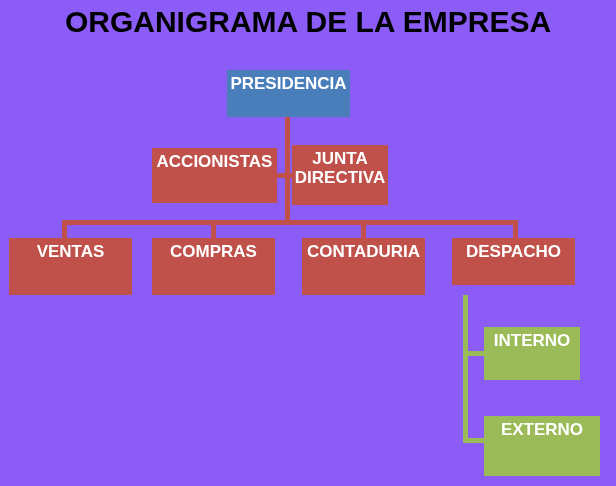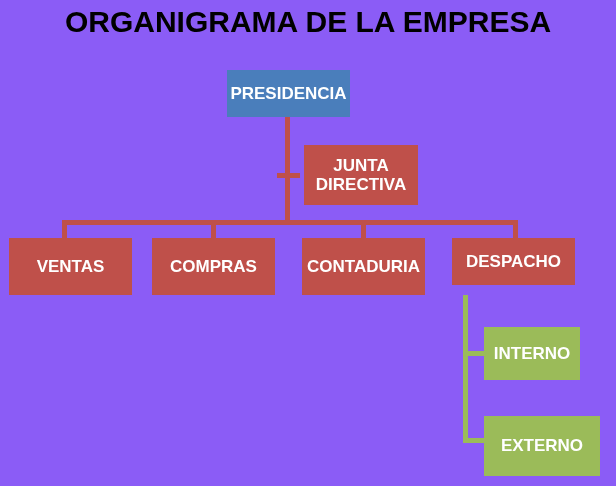--- a/index.html
+++ b/index.html
@@ -25,29 +25,28 @@
     text-align: center;
     font-size: 30px;
     font-weight: bold;
     color: #000000;
     letter-spacing: 0px;
     white-space: nowrap;
   }
   .node {
     position: absolute;
     display: flex;
-    align-items: center;
     justify-content: center;
     text-align: center;
     color: #ffffff;
     font-size: 17px;
     font-weight: bold;
     line-height: 1.12;
     box-sizing: border-box;
-    padding: 11px 4px;
+    padding: 4px 4px;
   }
   .node.blue   { background: #4a7ebb; }
   .node.red    { background: #bf504a; }
   .node.green  { background: #9bbb59; }
   .conn {
     position: absolute;
   }
   .conn.red   { background: #bf504a; }
   .conn.green { background: #9bbb59; }
 </style>
@@ -57,26 +56,29 @@
 <div id="chart-canvas">
 
   <div id="chart-title">ORGANIGRAMA DE LA EMPRESA</div>
 
   <div class="node blue" style="left:227px; top:70px; width:123px; height:47px;">
     <span>PRESIDENCIA</span>
   </div>
 
   <div class="conn red" style="left:285px; top:117px; width:5px; height:103px;"></div>
 
+  <div class="node red" style="left:152px; top:148px; width:125px; height:55px;">
+    <span>ACCIONISTAS</span>
+  </div>
 
   <div class="conn red" style="left:277px; top:173px; width:9px; height:5px;"></div>
 
   <div class="conn red" style="left:290px; top:173px; width:10px; height:5px;"></div>
 
-  <div class="node red" style="left:304px; top:145px; width:114px; height:60px;">
+  <div class="node red" style="left:292px; top:145px; width:96px; height:60px;">
     <span>
       <span>JUNTA</span><br>
       <span>DIRECTIVA</span>
     </span>
   </div>
 
   <div class="conn red" style="left:62px; top:220px; width:456px; height:5px;"></div>
 
   <div class="conn red" style="left:62px; top:220px; width:5px; height:18px;"></div>
   <div class="conn red" style="left:211px; top:220px; width:5px; height:18px;"></div>

